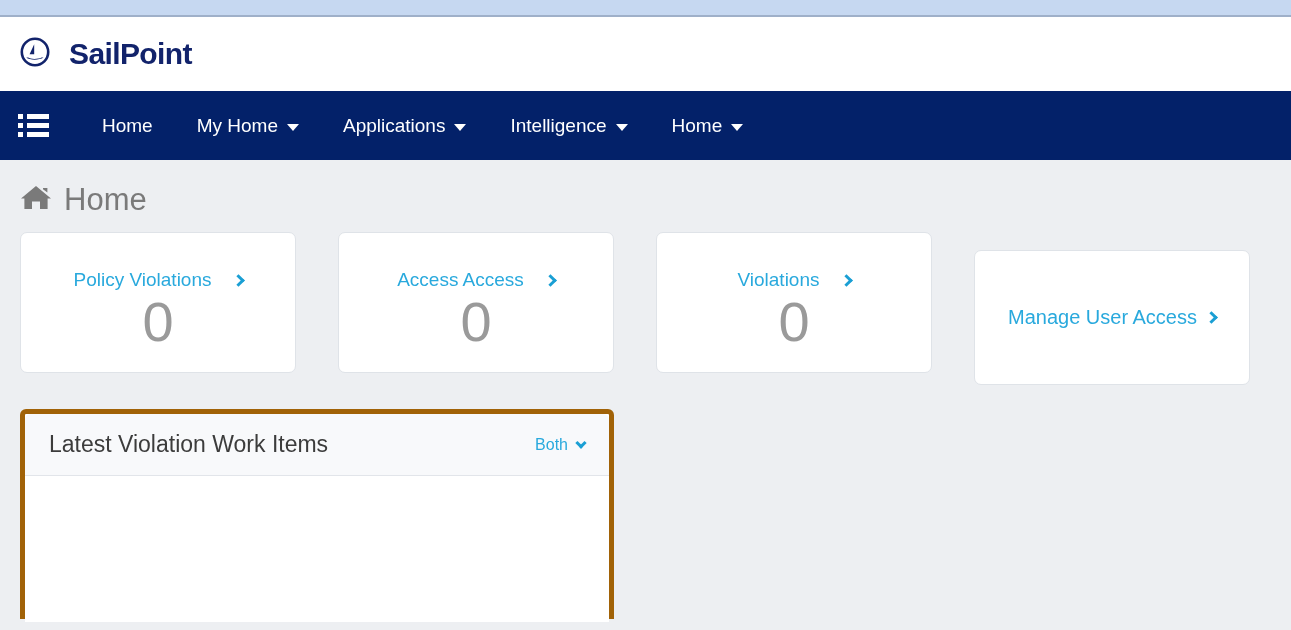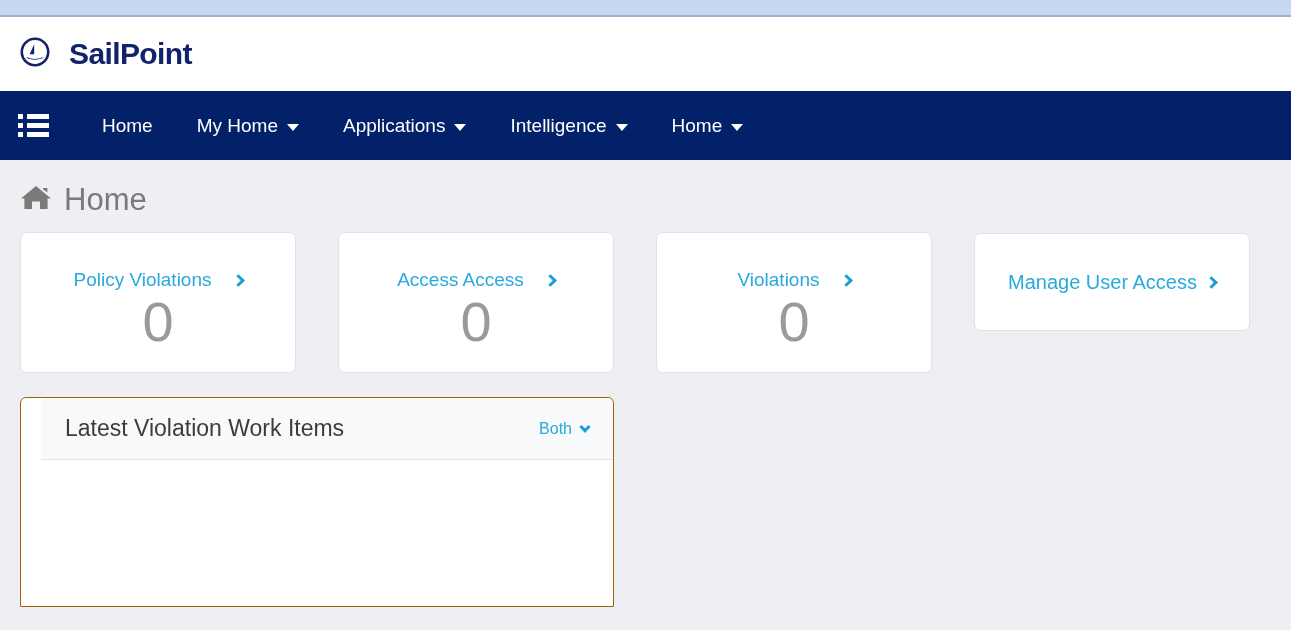--- a/index.html
+++ b/index.html
@@ -151,45 +151,44 @@
     color: #9a9a9a;
     font-weight: normal;
     line-height: 1.05;
     margin-top: 2px;
   }
   .card-link {
     background: #ffffff;
     border: 1px solid #dfe3e8;
     border-radius: 7px;
     width: 276px;
-    height: 98px;
-    margin-top: 1px;
+    height: 135px;
+    margin-top: 18px;
     display: flex;
     align-items: center;
     justify-content: center;
     gap: 10px;
   }
   .card-link-label {
     color: #29a9dd;
     font-size: 20px;
   }
 
   
   .panels-row {
     display: flex;
     gap: 42px;
     margin-top: 24px;
   }
   .panel {
     background: #ffffff;
-    border: 1px solid #a16207;
+    border: 5px solid #a16207;
     border-radius: 6px 6px 0 0;
     width: 594px;
     height: 210px;
-    padding-left: 20px;
   }
   .panel-header {
     background: #f8f9fb;
     border-bottom: 1px solid #e2e5ea;
     height: 62px;
     display: flex;
     align-items: center;
     justify-content: space-between;
     padding: 0 24px;
     border-radius: 6px 6px 0 0;

